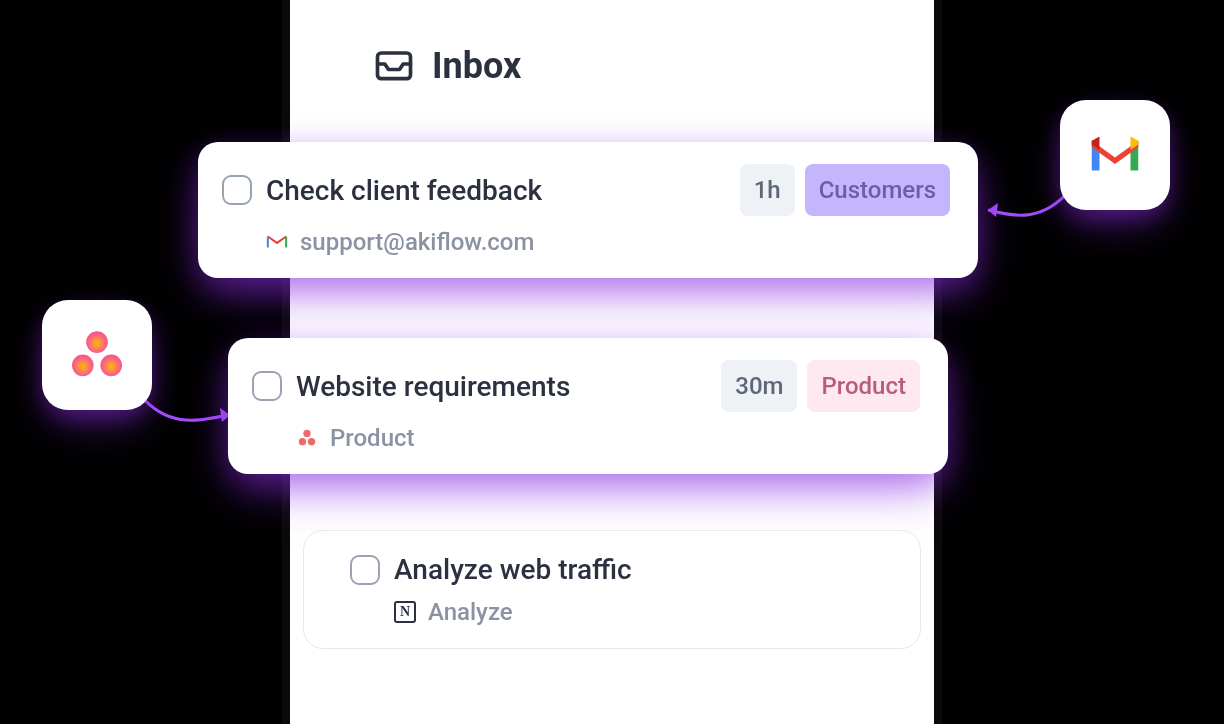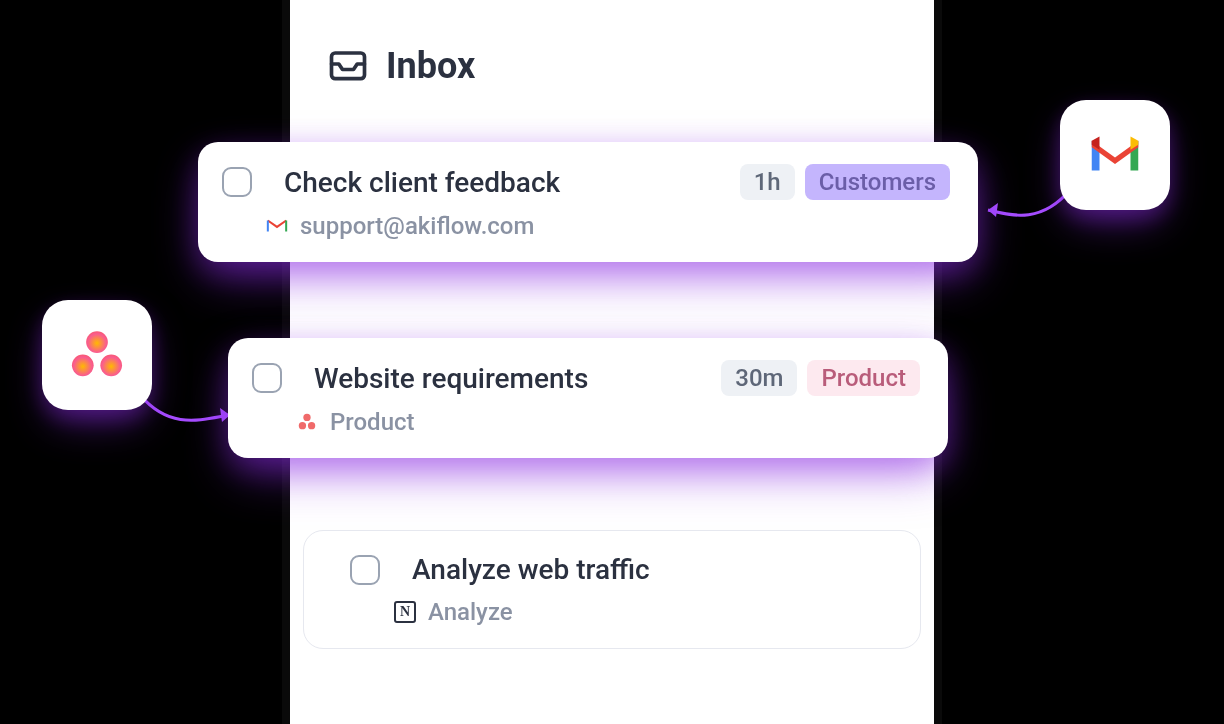--- a/index.html
+++ b/index.html
@@ -23,20 +23,21 @@
     border-left: 8px solid #0a0a0a;
     border-right: 8px solid #0a0a0a;
     padding-top: 30px;
   }
 
   .inbox-header {
     display: flex;
     align-items: center;
     gap: 16px;
     padding: 12px 36px 30px 36px;
+    margin-left: 46px;
   }
   .inbox-icon svg { width: 44px; height: 44px; stroke: #2b3140; }
   .inbox-title {
     font-size: 36px;
     font-weight: 700;
     color: #2b3140;
   }
 
   
   .task-card {
@@ -50,21 +51,21 @@
   }
   .task-card.flat {
     border: 1px solid #e6e8ef;
     box-shadow: none;
     padding-left: 46px;
   }
 
   .task-row {
     display: flex;
     align-items: center;
-    gap: 32px;
+    gap: 14px;
   }
   .checkbox {
     width: 30px; height: 30px;
     border: 2.5px solid #9aa3b2;
     border-radius: 9px;
     flex-shrink: 0;
   }
   .task-title {
     font-size: 28px;
     font-weight: 500;
@@ -79,21 +80,21 @@
     margin-left: 44px;
   }
   .meta-text {
     font-size: 24px;
     color: #8a92a3;
     font-weight: 500;
   }
   .pill {
     font-size: 24px;
     font-weight: 500;
-    padding: 4px 14px;
+    padding: 12px 14px;
     border-radius: 8px;
     display: inline-flex;
     align-items: center;
   }
   .pill-time { background: #eef1f5; color: #5e6778; }
   .pill-customers { background: #c4b5fd; color: #6b5ea8; }
   .pill-product { background: #fde9ef; color: #b95c7a; }
   .pills { display: flex; gap: 10px; align-items: center; }
 
   

